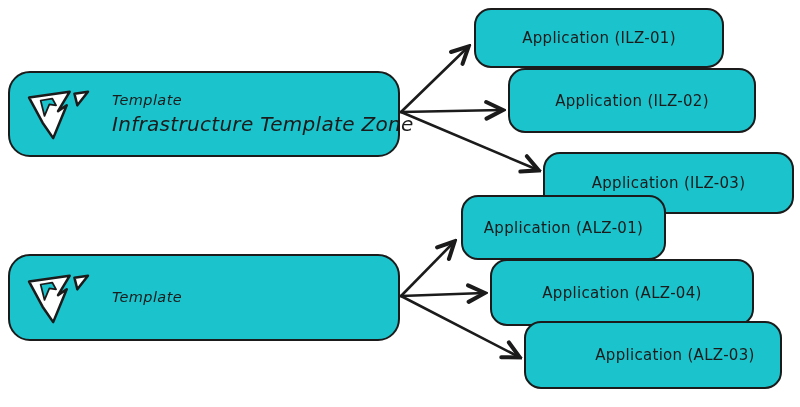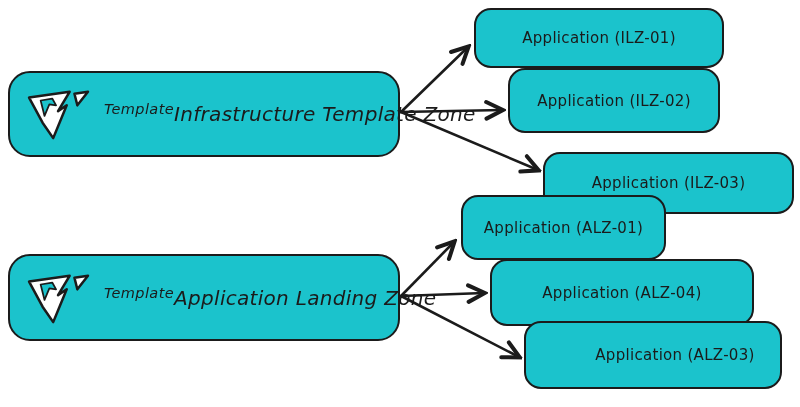--- a/index.html
+++ b/index.html
@@ -29,21 +29,21 @@
     box-sizing:border-box;
     z-index:2;
   }
   .tpl{
     border-radius:22px;
     display:flex;
     align-items:center;
     padding-left:16px;
   }
   .tpl .logo{width:66px;height:56px;flex:0 0 auto;display:block;}
-  .tpl-text{margin-left:12px;display:flex;flex-direction:row;justify-content:center;}
+  .tpl-text{margin-left:20px;display:flex;flex-direction:column;justify-content:center;}
   .tpl-kind{
     font-size:14.5px;
     font-style:italic;
     letter-spacing:.4px;
     line-height:19px;
   }
   .tpl-name{
     font-size:20px;
     font-style:italic;
     letter-spacing:.3px;
@@ -59,21 +59,21 @@
   .app-label{
     font-size:15px;
     letter-spacing:.3px;
     white-space:nowrap;
   }
 
   
   #tpl-0{left:8px;top:71px;width:392px;height:86px;}
   #tpl-1{left:8px;top:254px;width:392px;height:87px;}
   #app-0{left:474px;top:8px;  width:250px;height:60px;z-index:3;}
-  #app-1{left:508px;top:68px; width:212px;height:65px;z-index:4;}
+  #app-1{left:508px;top:68px; width:248px;height:65px;z-index:4;}
   #app-2{left:543px;top:140px;width:251px;height:62px;z-index:5;margin-top:12px;}
   #app-3{left:461px;top:195px;width:205px;height:65px;z-index:6;}
   #app-4{left:490px;top:259px;width:264px;height:67px;z-index:7;}
   #app-5{left:524px;top:321px;width:258px;height:68px;z-index:8;padding-left:44px;}
 </style>
 </head>
 <body>
 
 <div id="canvas">
 
@@ -104,21 +104,20 @@
   </div>
 
   <div class="box tpl" id="tpl-1">
     <svg class="logo" viewBox="0 0 68 58" aria-hidden="true">
       <path d="M3 12 L45 6 L33 26 L42 20 L28 54 L17 38 Z" fill="var(--logo-fill)" stroke="var(--box-border)" stroke-width="2.6" stroke-linejoin="round"></path>
       <path d="M15 15 L27 13 L31 20 L24 19 L19 31 Z" fill="var(--box-fill)" stroke="var(--box-border)" stroke-width="1.8" stroke-linejoin="round"></path>
       <path d="M50 8 L64 6 L53 20 Z" fill="var(--logo-fill)" stroke="var(--box-border)" stroke-width="2.6" stroke-linejoin="round"></path>
     </svg>
     <div class="tpl-text">
       <div class="tpl-kind">Template</div>
-      <div class="tpl-name">Application Landing Zone</div>
     </div>
   </div>
 
   <div class="box app" id="app-0">
     <span class="app-label">Application (ILZ-01)</span>
   </div>
   <div class="box app" id="app-1">
     <span class="app-label">Application (ILZ-02)</span>
   </div>
   <div class="box app" id="app-2">

